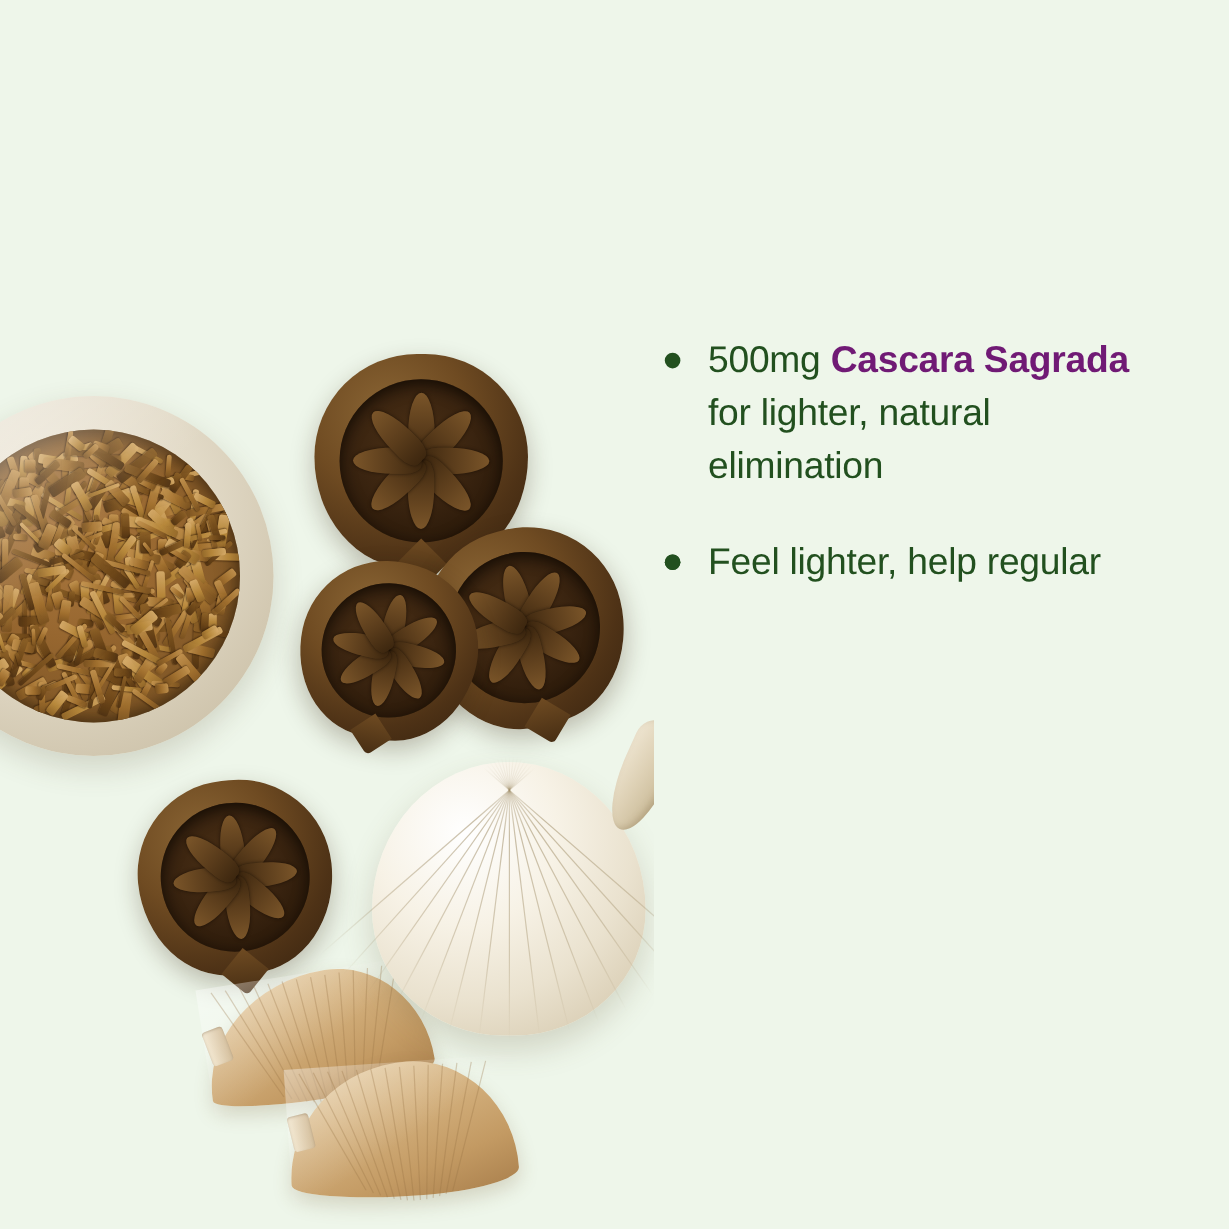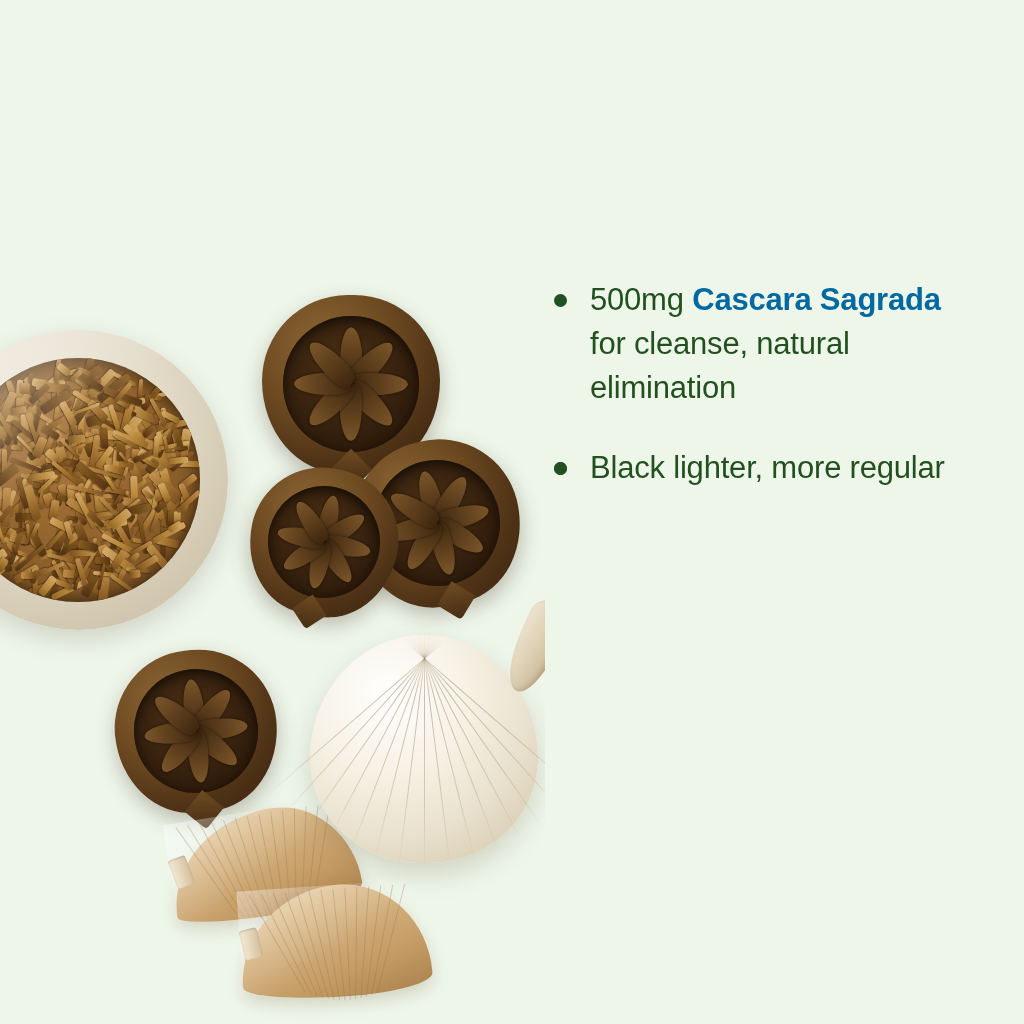--- a/index.html
+++ b/index.html
@@ -162,21 +162,21 @@
     line-height:1.42;
     letter-spacing:-0.2px;
   }
   .bullet-item:last-child{margin-bottom:0;}
   .bullet-dot{
     position:absolute;left:6px;top:16px;
     width:13px;height:13px;border-radius:50%;
     background:#22501f;
   }
   .bullet-text{display:block;}
-  .bullet-text b{font-weight:bold;color:#0369a1;}
+  .bullet-text b{font-weight:bold;color:#701a75;}
 </style>
 </head>
 <body>
 
 <div id="canvas">
 
 
   <div class="photo-stage">
 
     <div class="bowl"></div>
@@ -696,24 +696,24 @@
         <div class="g-vein" style="transform: rotate(35deg);"></div>
         <div class="g-vein" style="transform: rotate(42deg);"></div>
         <div class="g-vein" style="transform: rotate(49deg);"></div>
       </div>
 
   </div>
 
   <ul class="bullets" id="bullet-list" style="list-style:none;margin:0;padding:0;">
       <li class="bullet-item">
         <span class="bullet-dot"></span>
-        <span class="bullet-text"><span>500mg </span><b>Cascara Sagrada</b><span> for cleanse, natural elimination</span></span>
+        <span class="bullet-text"><span>500mg </span><b>Cascara Sagrada</b><span> for lighter, natural elimination</span></span>
       </li>
       <li class="bullet-item">
         <span class="bullet-dot"></span>
       </li>
       <li class="bullet-item">
         <span class="bullet-dot"></span>
-        <span class="bullet-text"><span>Black lighter, more regular</span></span>
+        <span class="bullet-text"><span>Feel lighter, help regular</span></span>
       </li>
     </ul>
 
 </div>
 
 </body></html>

